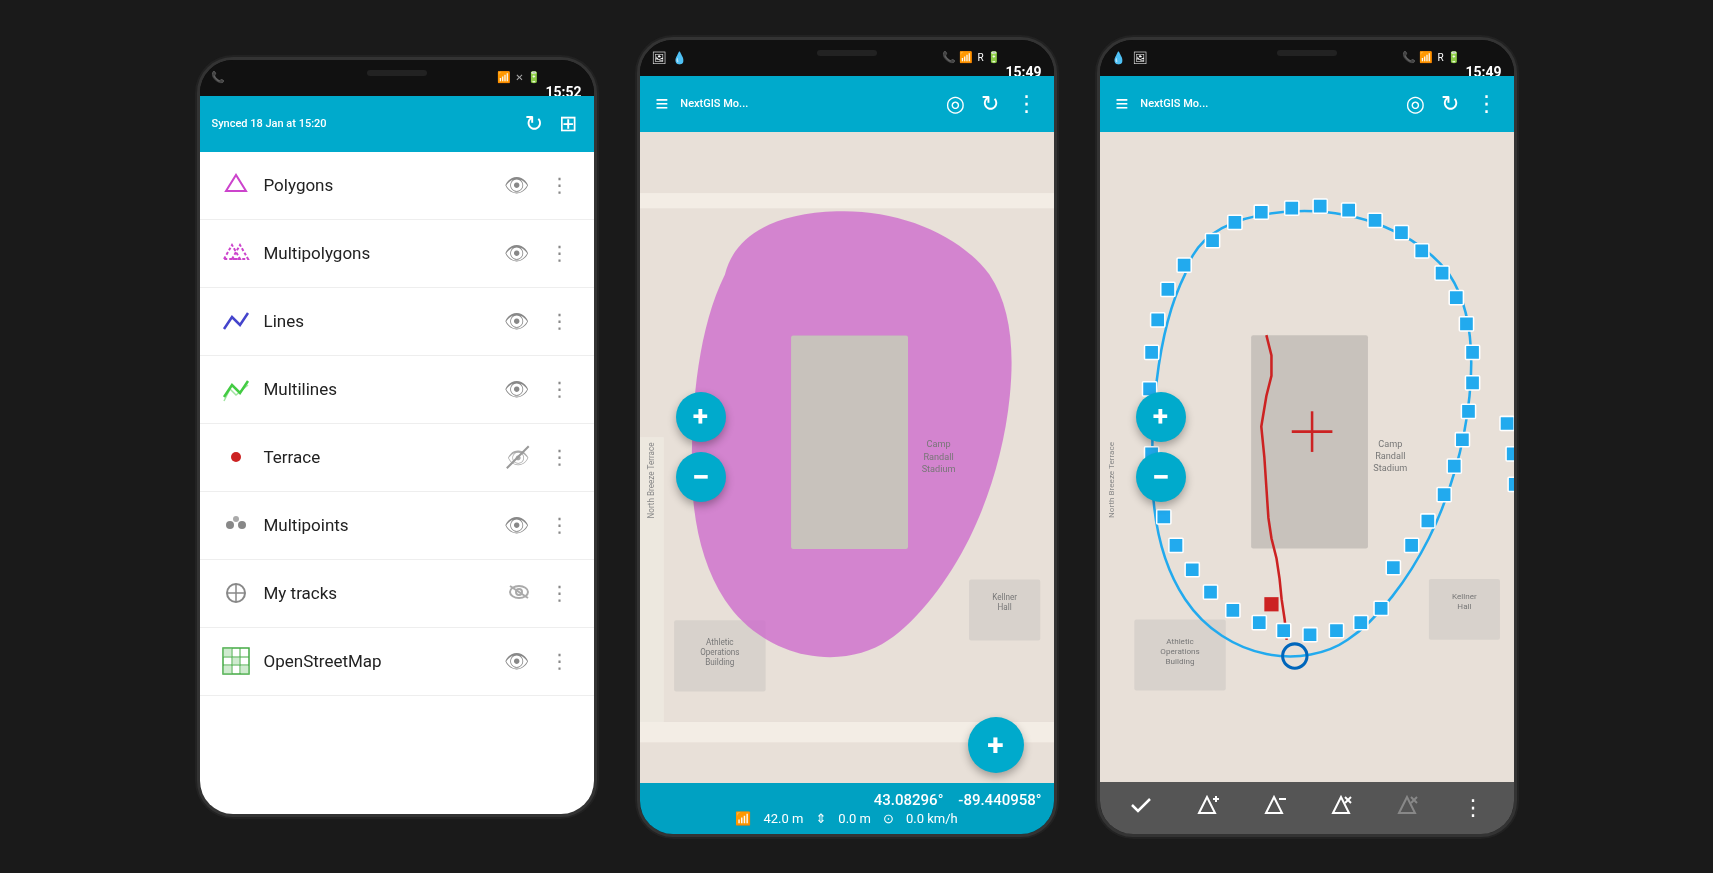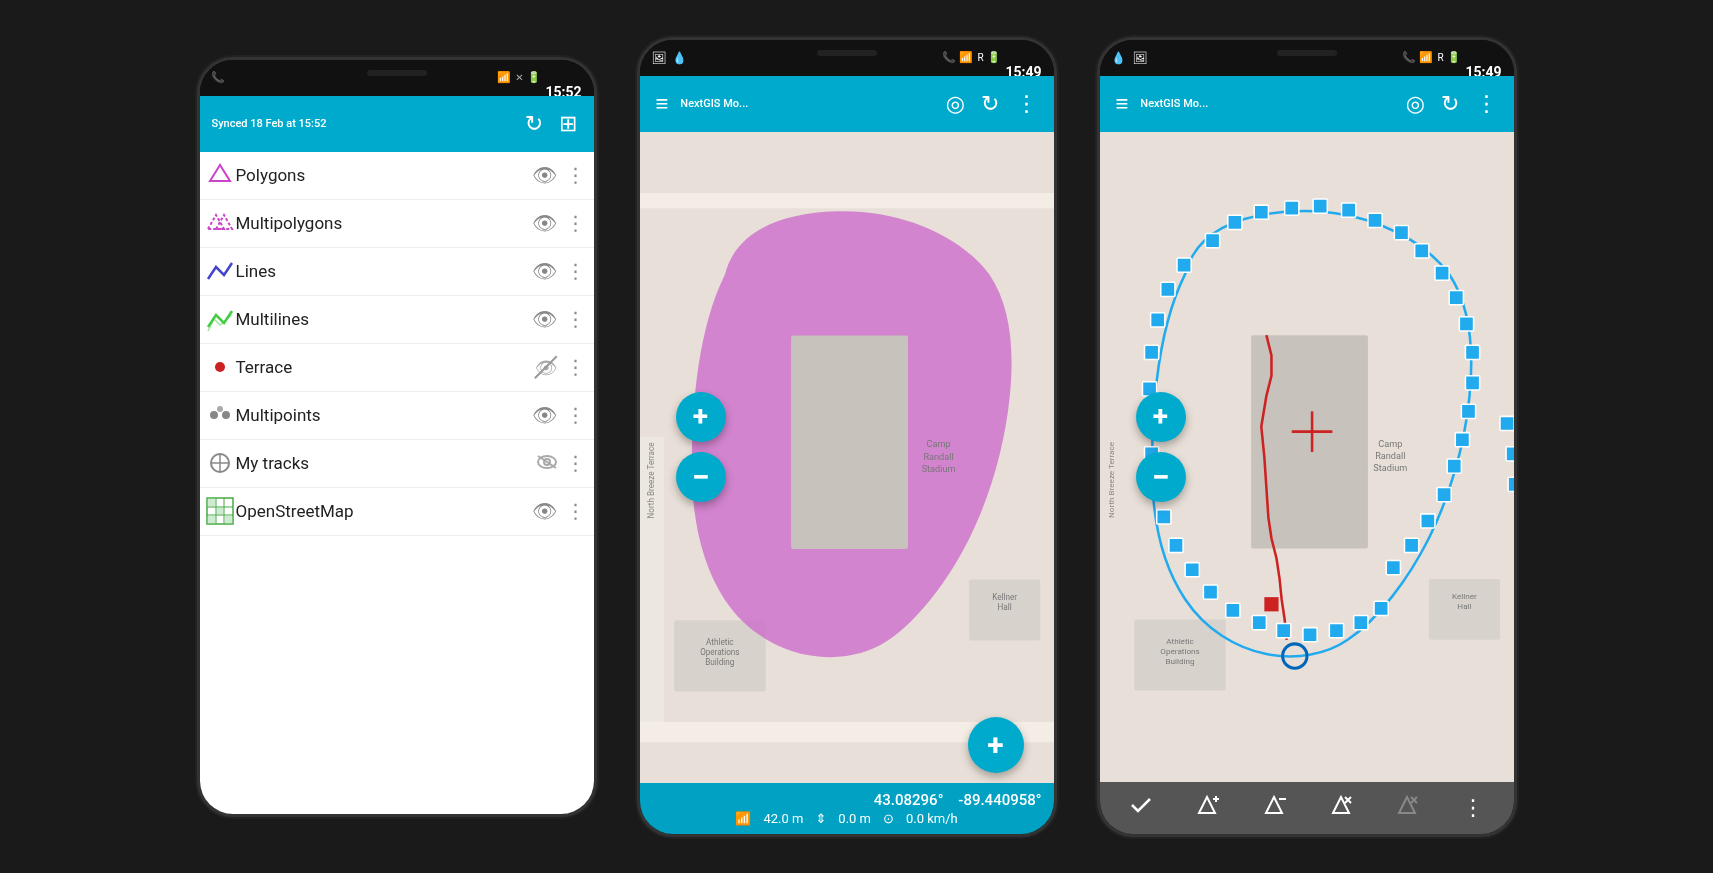--- a/index.html
+++ b/index.html
@@ -96,23 +96,24 @@
     
     .layer-list {
       flex: 1;
       background: white;
       overflow-y: auto;
     }
 
     .layer-item {
       display: flex;
       align-items: center;
-      padding: 0 4px;
-      height: 48px;
+      padding: 0 20px;
+      height: 68px;
       border-bottom: 1px solid #eee;
+      gap: 12px;
     }
 
     .layer-icon {
       width: 32px;
       height: 32px;
       display: flex;
       align-items: center;
       justify-content: center;
       flex-shrink: 0;
     }
@@ -227,21 +228,21 @@
     </div>
     <div class="status-icons">
       <span class="status-icon">📶</span>
       <span class="status-icon" style="font-size:10px;color:#aaa;">✕</span>
       <span class="status-icon">🔋</span>
       <span class="status-time">15:52</span>
     </div>
   </div>
 
   <div class="app-header">
-    <div class="app-header-title">Synced 18 Feb at 15:52</div>
+    <div class="app-header-title">Synced 18 Jan at 15:20</div>
     <span class="header-icon">↻</span>
     <span class="header-icon">⊞</span>
   </div>
 
   <div class="layer-list">
 
     <div class="layer-item">
       <div class="layer-icon">
         <svg width="28" height="28" viewBox="0 0 28 28">
           <polygon points="4,20 14,4 24,20" fill="none" stroke="#cc44cc" stroke-width="2"></polygon>

